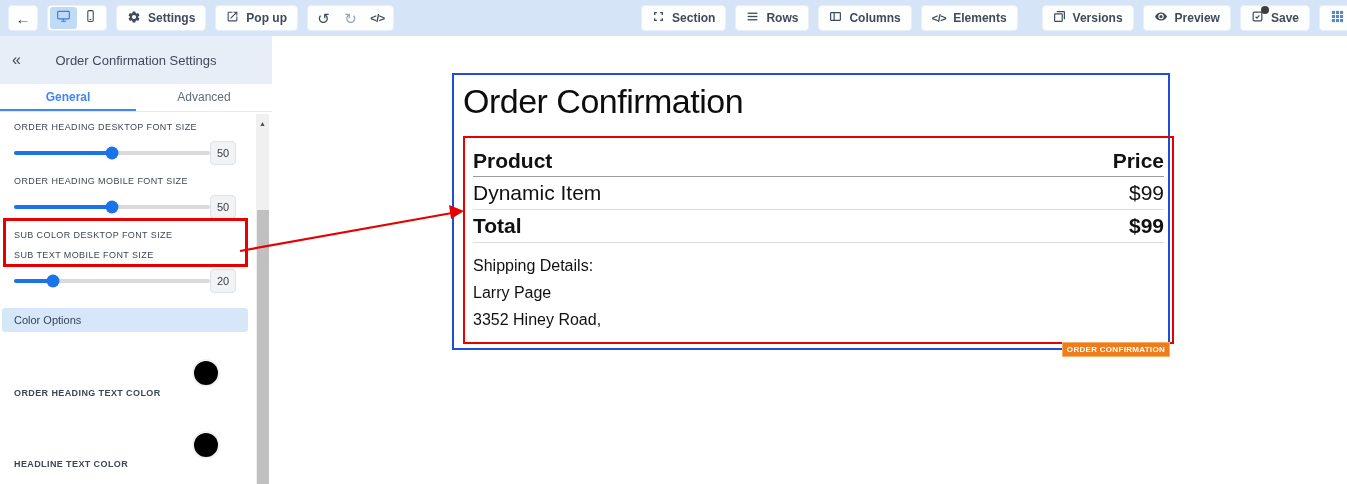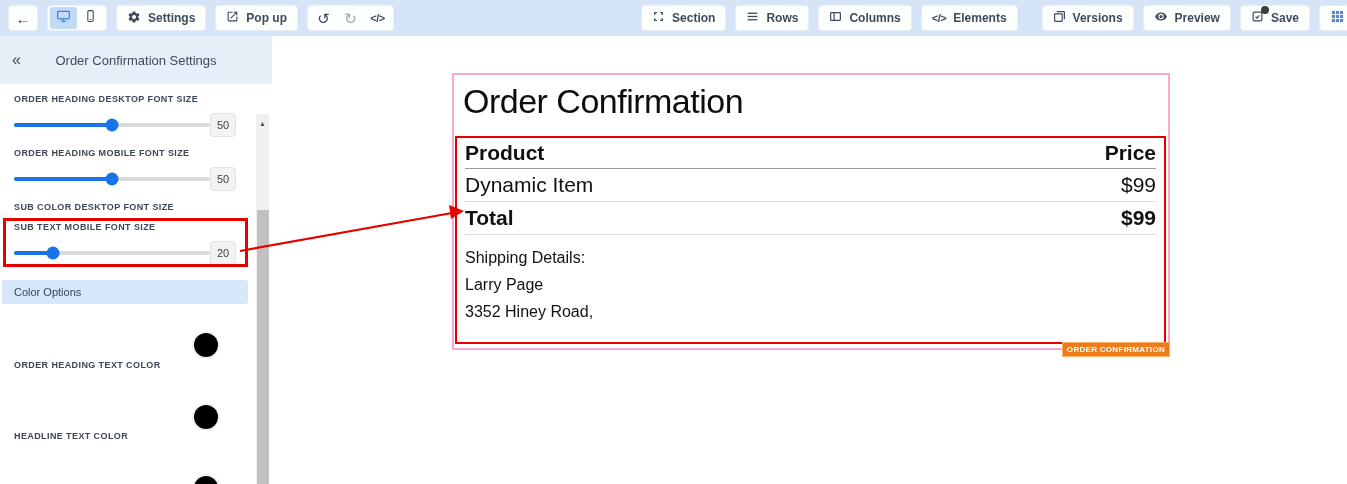--- a/index.html
+++ b/index.html
@@ -29,21 +29,21 @@
   
   .sidebar { position:absolute; left:0; top:36px; width:272px; height:448px; background:#fff; z-index:10; }
   .sb-header { height:48px; background:#e7eef8; display:flex; align-items:center; }
   .sb-collapse { position:absolute; left:12px; font-size:16px; color:#424b57; cursor:pointer; }
   .sb-title { flex:1; text-align:center; font-size:13px; font-weight:500; color:#41495a; }
   .sb-tabs { height:28px; display:flex; border-bottom:1px solid #e8e8e8; background:#fff; }
   .sb-tab { width:50%; text-align:center; font-size:12px; line-height:26px; color:#5f6b7a; cursor:pointer; }
   .sb-tab.active { color:#4285f4; font-weight:600; border-bottom:2px solid #4285f4; }
   .sb-content { padding:10px 14px 0 14px; width:250px; }
   .ctrl { margin-bottom:10px; }
-  .ctrl-label { font-size:9px; font-weight:700; letter-spacing:.4px; color:#3e4756; margin-bottom:8px; }
+  .ctrl-label { font-size:9px; font-weight:400; letter-spacing:.4px; color:#3e4756; margin-bottom:8px; }
   .slider-line { display:flex; align-items:center; height:26px; }
   .sl-track { position:relative; flex:1; height:4px; border-radius:2px; background:#d8dadd; }
   .sl-fill { position:absolute; left:0; top:0; height:4px; border-radius:2px; background:#1a73e8; }
   .sl-thumb { position:absolute; top:50%; width:13px; height:13px; border-radius:50%; background:#1a73e8;
               transform:translate(-50%,-50%); cursor:pointer; }
   .sl-value { width:26px; height:24px; background:#f1f3f4; border:1px solid #dde2e8; border-radius:4px;
               font-size:11px; color:#3c4043; display:flex; align-items:center; justify-content:center; }
   .color-header { margin:14px -12px 14px -12px; background:#d6e7fa; border-radius:3px;
                   font-size:11px; color:#37445a; padding:6px 12px; }
   .color-row { display:flex; align-items:center; justify-content:space-between; margin-bottom:17px; min-height:28px; }
@@ -51,23 +51,23 @@
   .swatch { width:24px; height:24px; border-radius:50%; background:#000; margin-right:18px;
             box-shadow:0 0 0 2px #f2f2f2; cursor:pointer; }
 
   
   .sb-scroll { position:absolute; left:256px; top:78px; width:13px; height:370px; background:#f0f0f0; }
   .sb-scroll-up { position:absolute; top:6px; left:0; width:13px; text-align:center; font-size:7px; color:#505050; cursor:pointer; }
   .sb-thumb { position:absolute; top:96px; left:0.5px; width:12px; height:274px; background:#c0c0c0; cursor:pointer; }
 
   
   .canvas { position:absolute; left:272px; top:36px; width:1075px; height:448px; background:#fff; }
-  .oc-block { position:absolute; left:180px; top:37px; width:718px; height:277px; border:2px solid #f9a8d4; background:#fff; }
+  .oc-block { position:absolute; left:180px; top:37px; width:718px; height:277px; border:2px solid #1d4ed8; background:#fff; }
   .oc-heading { position:absolute; left:9px; top:7px; font-size:34px; font-weight:500; color:#0d0d0d; letter-spacing:-0.5px; }
-  .oc-table { position:absolute; left:1px; top:61px; width:711px; height:208px; border:2px solid #e60000; padding:0 8px; }
+  .oc-table { position:absolute; left:9px; top:61px; width:711px; height:208px; border:2px solid #e60000; padding:8px 8px; }
   .t-row { display:flex; justify-content:space-between; align-items:center; font-size:21px; color:#111; }
   .t-head { height:31px; border-bottom:1px solid #9c9c9c; font-weight:700; }
   .t-item { height:33px; border-bottom:1px solid #dcdcdc;align-items:center; }
   .t-total { height:33px; border-bottom:1px solid #dcdcdc; font-weight:700; }
   .shipping { padding-top:9px; font-size:16px; color:#111; line-height:27px; }
   .oc-tag { position:absolute; right:-2px; bottom:-9px; background:#ef7c1a; color:#fff; font-size:8px;
             font-weight:700; letter-spacing:.3px; padding:2px 4px; border:1px solid #f9b066; z-index:6; }
 
   
   .red-box-sidebar { position:absolute; left:3px; top:218px; width:245px; height:49px; border:3px solid #e60000;
@@ -208,20 +208,24 @@
         </span>
       </div>
     </div>
   </div>
 
   <div class="sidebar">
     <div class="sb-header">
       <span class="sb-collapse">«</span>
       <div class="sb-title">Order Confirmation Settings</div>
     </div>
+    <div class="sb-tabs">
+      <div class="sb-tab active">General</div>
+      <div class="sb-tab">Advanced</div>
+    </div>
 
     <div class="sb-content">
 
       <div class="ctrl">
         <div class="ctrl-label">ORDER HEADING DESKTOP FONT SIZE</div>
         <div class="slider-line">
           <div class="sl-track">
             <div class="sl-fill" style="width: 50%;"></div>
               <div class="sl-thumb" style="left: 50%;"></div>
           </div>

